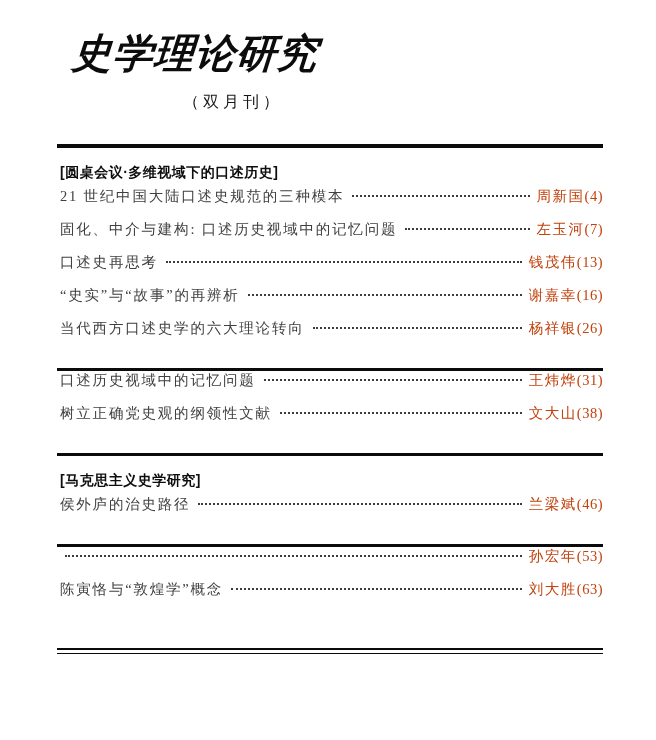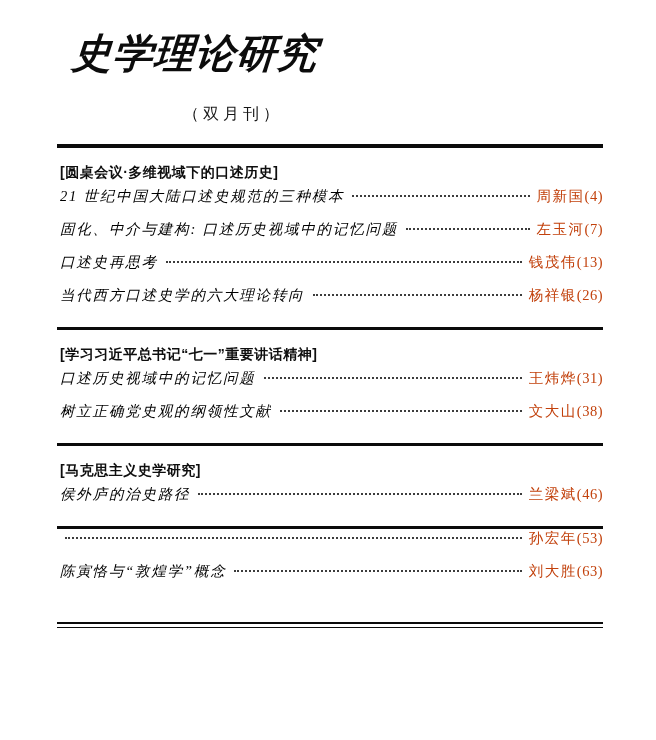--- a/index.html
+++ b/index.html
@@ -26,21 +26,21 @@
     font-weight: 800;
     font-style: italic;
     letter-spacing: 1px;
     color: #0c0c0c;
     transform: skewX(-4deg);
     white-space: nowrap;
   }
   .masthead-subtitle {
     position: absolute;
     left: 183px;
-    top: 104px;
+    top: 92px;
     font-size: 16px;
     letter-spacing: 4px;
     color: #161616;
     white-space: nowrap;
   }
 
   
   .toc {
     position: absolute;
     left: 57px;
@@ -55,42 +55,41 @@
     height: 3px;
     background: #0b0b0b;
   }
   .rule-double {
     height: 3px;
     border-top: 2.5px solid #0b0b0b;
     border-bottom: 1.2px solid #0b0b0b;
     margin-top: 19px;
   }
   .section {
-    padding-bottom: 8px;
+    padding-bottom: 16px;
   }
   .section-header {
     font-family: "Liberation Sans", "DejaVu Sans", sans-serif;
     font-weight: bold;
     font-size: 14px;
     letter-spacing: 0.5px;
     margin: 16px 0 5px 3px;
     color: #0e0e0e;
   }
   .entry {
     display: flex;
     align-items: baseline;
     height: 33px;
     font-size: 14.5px;
   }
   .entry .title {
     white-space: nowrap;
     letter-spacing: 1.8px;
     margin-left: 3px;
-    color: #000000;
-    font-style: italic;
+    color: #404040;
   }
   .entry .leader {
     flex: 1 1 auto;
     min-width: 14px;
     height: 0;
     border-bottom: 2px dotted #3c3c3c;
     margin: 0 7px 0 8px;
     transform: translateY(-4px);
   }
   .entry .ref {
@@ -122,29 +121,33 @@
       <span class="title">固化、中介与建构: 口述历史视域中的记忆问题</span>
       <span class="leader"></span>
       <span class="ref"><span>左玉河</span><span class="pg">(7)</span></span>
     </div>
     <div class="entry">
       <span class="title">口述史再思考</span>
       <span class="leader"></span>
       <span class="ref"><span>钱茂伟</span><span class="pg">(13)</span></span>
     </div>
     <div class="entry">
+      <span class="title">“史实”与“故事”的再辨析</span>
+      <span class="leader"></span>
+      <span class="ref"><span>谢嘉幸</span><span class="pg">(16)</span></span>
+    </div>
+    <div class="entry">
       <span class="title">当代西方口述史学的六大理论转向</span>
       <span class="leader"></span>
       <span class="ref"><span>杨祥银</span><span class="pg">(26)</span></span>
     </div>
   </div>
 
   <div class="rule-medium"></div>
   <div class="section">
-    <div class="section-header">[学习习近平总书记“七一”重要讲话精神]</div>
     <div class="entry">
       <span class="title">口述历史视域中的记忆问题</span>
       <span class="leader"></span>
       <span class="ref"><span>王炜烨</span><span class="pg">(31)</span></span>
     </div>
     <div class="entry">
       <span class="title">树立正确党史观的纲领性文献</span>
       <span class="leader"></span>
       <span class="ref"><span>文大山</span><span class="pg">(38)</span></span>
     </div>

